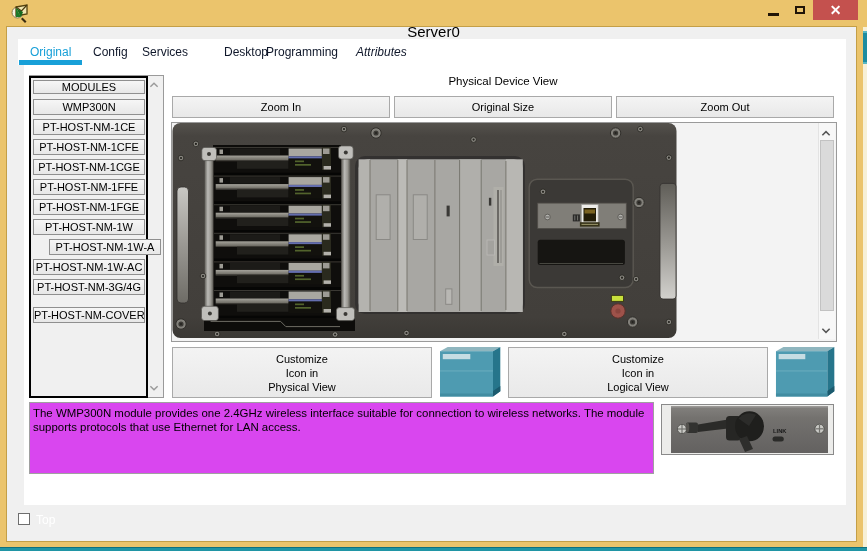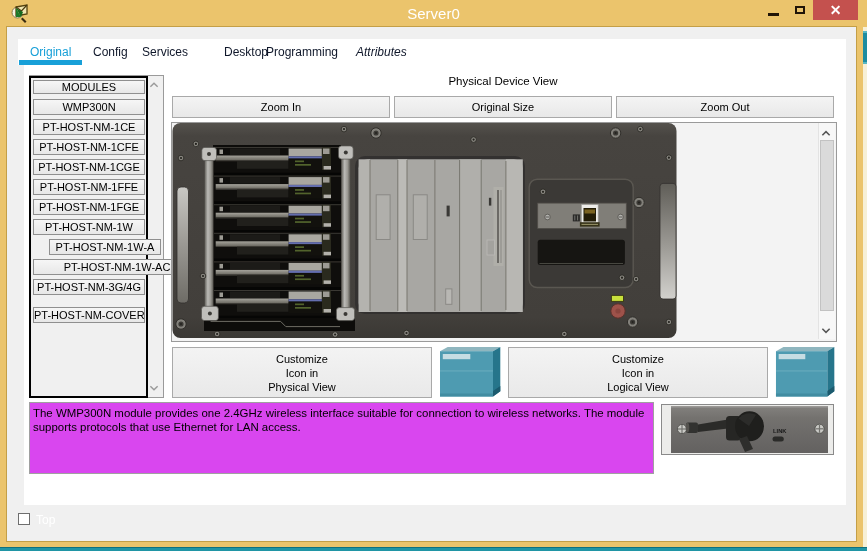--- a/index.html
+++ b/index.html
@@ -5,21 +5,21 @@
   html,body{margin:0;padding:0;}
   body{width:867px;height:551px;position:relative;overflow:hidden;
        font-family:"Liberation Sans",sans-serif;background:#2095a5;}
   .abs{position:absolute;}
   
   #win{left:0;top:0;width:863px;height:547px;background:#ebc46c;}
   #creamstrip{left:863px;top:27px;width:4px;height:520px;background:#f7f0d6;}
   #tealblock{left:863px;top:31px;width:4px;height:29px;background:#1d8ca0;border-top:2px solid #57b8c4;border-bottom:2px solid #57b8c4;}
   #bottombar{left:0;top:547px;width:867px;height:4px;background:#2095a5;border-top:1px solid #11707f;}
   #content{left:6px;top:26px;width:849px;height:514px;background:#f0f0f0;border:1px solid #c49f47;}
-  #title{left:0;top:5px;width:867px;text-align:center;font-size:15px;color:#ffffff;}
+  #title{left:0;top:23px;width:867px;text-align:center;font-size:15px;color:#000000;}
   #closebtn{left:813px;top:0;width:45px;height:20px;background:#c4514e;color:#fff;text-align:center;font-size:14px;font-weight:bold;line-height:20px;}
   #minbtn{left:768px;top:13px;width:11px;height:2.5px;background:#211507;}
   #maxbtn{left:795px;top:6px;width:6px;height:4px;border:2px solid #211507;background:transparent;}
   
   #tabbar{left:18px;top:39px;width:828px;height:26px;background:#fff;}
   #pane{left:24px;top:65px;width:822px;height:440px;background:#fff;}
   .tab{position:absolute;top:45px;font-size:12px;color:#0f172a;}
   #tabul{left:18.5px;top:59.5px;width:63.5px;height:5.5px;background:#18a0d8;}
   
   #modframe{left:29px;top:75px;width:133px;height:321px;border:1px solid #9a9a9a;background:#f0f0f0;}
@@ -84,21 +84,21 @@
   <div id="modlist" class="abs"></div>
   <div class="mbtn" style="top:80px;height:12px;line-height:12px;">MODULES</div>
   <div class="mbtn" style="top:99px;">WMP300N</div>
   <div class="mbtn" style="top:119px;">PT-HOST-NM-1CE</div>
   <div class="mbtn" style="top:139px;">PT-HOST-NM-1CFE</div>
   <div class="mbtn" style="top:159px;">PT-HOST-NM-1CGE</div>
   <div class="mbtn" style="top:179px;">PT-HOST-NM-1FFE</div>
   <div class="mbtn" style="top:199px;">PT-HOST-NM-1FGE</div>
   <div class="mbtn" style="top:219px;">PT-HOST-NM-1W</div>
   <div class="mbtn" style="top:239px;margin-left:16px;">PT-HOST-NM-1W-A</div>
-  <div class="mbtn" style="top:259px;padding-left:28px;">PT-HOST-NM-1W-AC</div>
+  <div class="mbtn" style="top:259px;">PT-HOST-NM-1W-AC</div>
   <div class="mbtn" style="top:279px;">PT-HOST-NM-3G/4G</div>
   <div class="mbtn" style="top:307px;">PT-HOST-NM-COVER</div>
   <svg class="chev abs" style="left:149px;top:80px" width="11" height="8" viewBox="0 0 11 8">
     <path d="M1.5 6 L5.5 2 L9.5 6" fill="none" stroke="#9a9a9a" stroke-width="1.6"></path>
   </svg>
   <svg class="chev abs" style="left:149px;top:383px" width="11" height="8" viewBox="0 0 11 8">
     <path d="M1.5 2 L5.5 6 L9.5 2" fill="none" stroke="#9a9a9a" stroke-width="1.6"></path>
   </svg>
 
   <div id="pdv" class="abs">Physical Device View</div>

